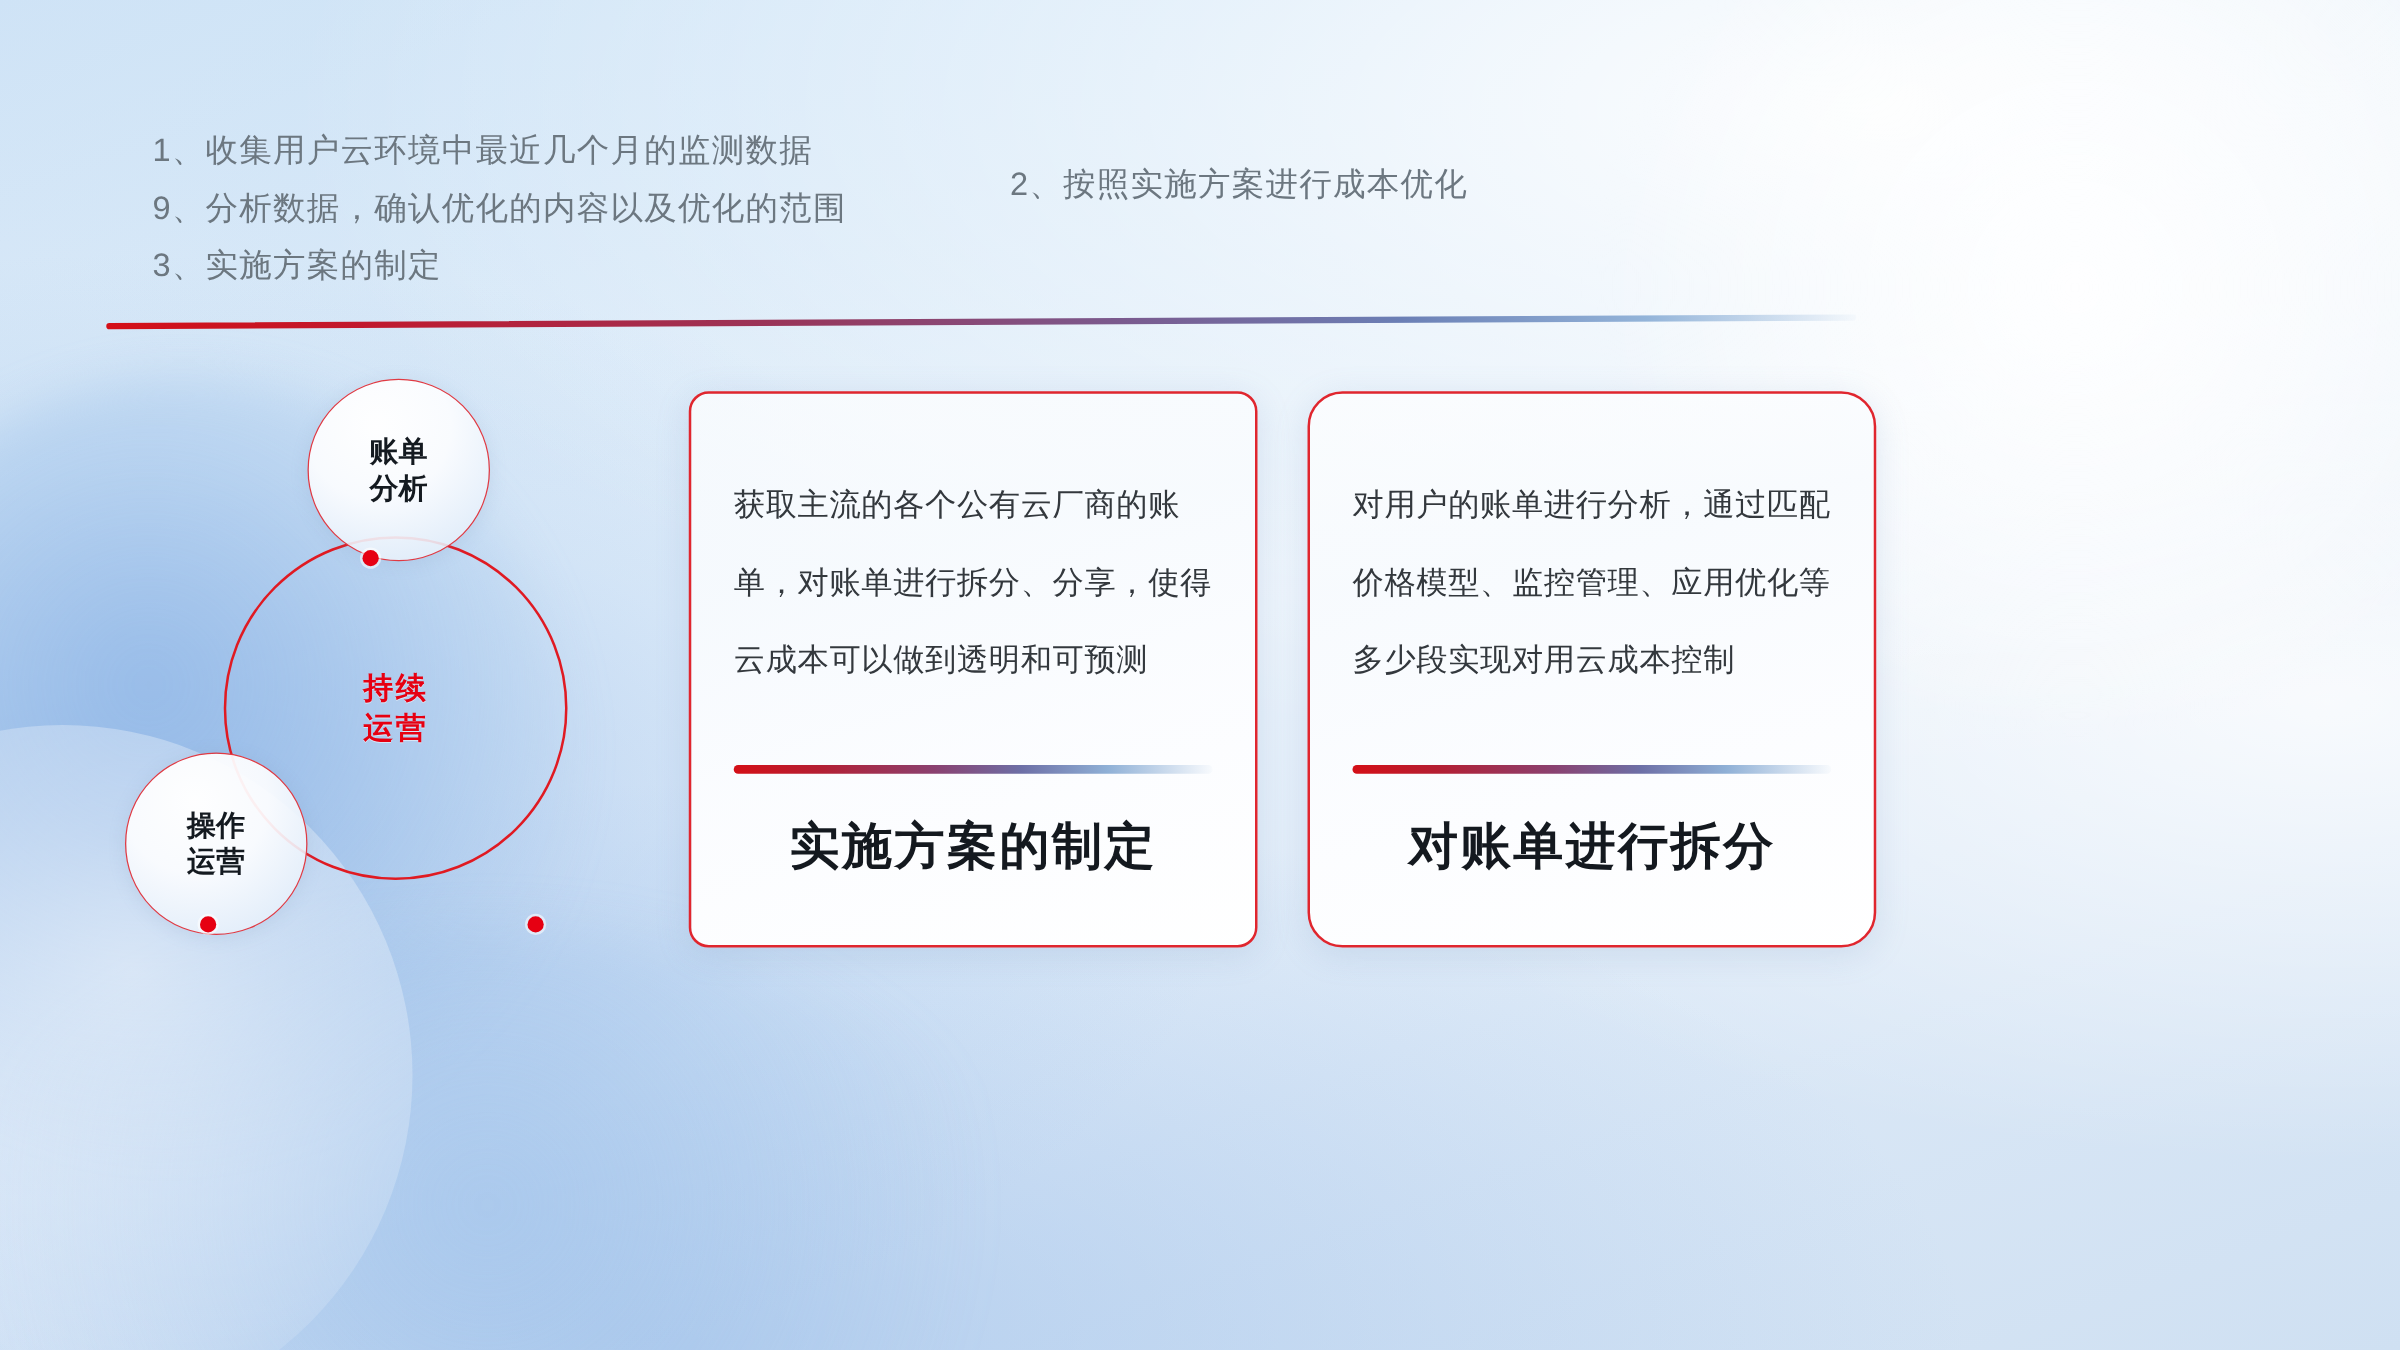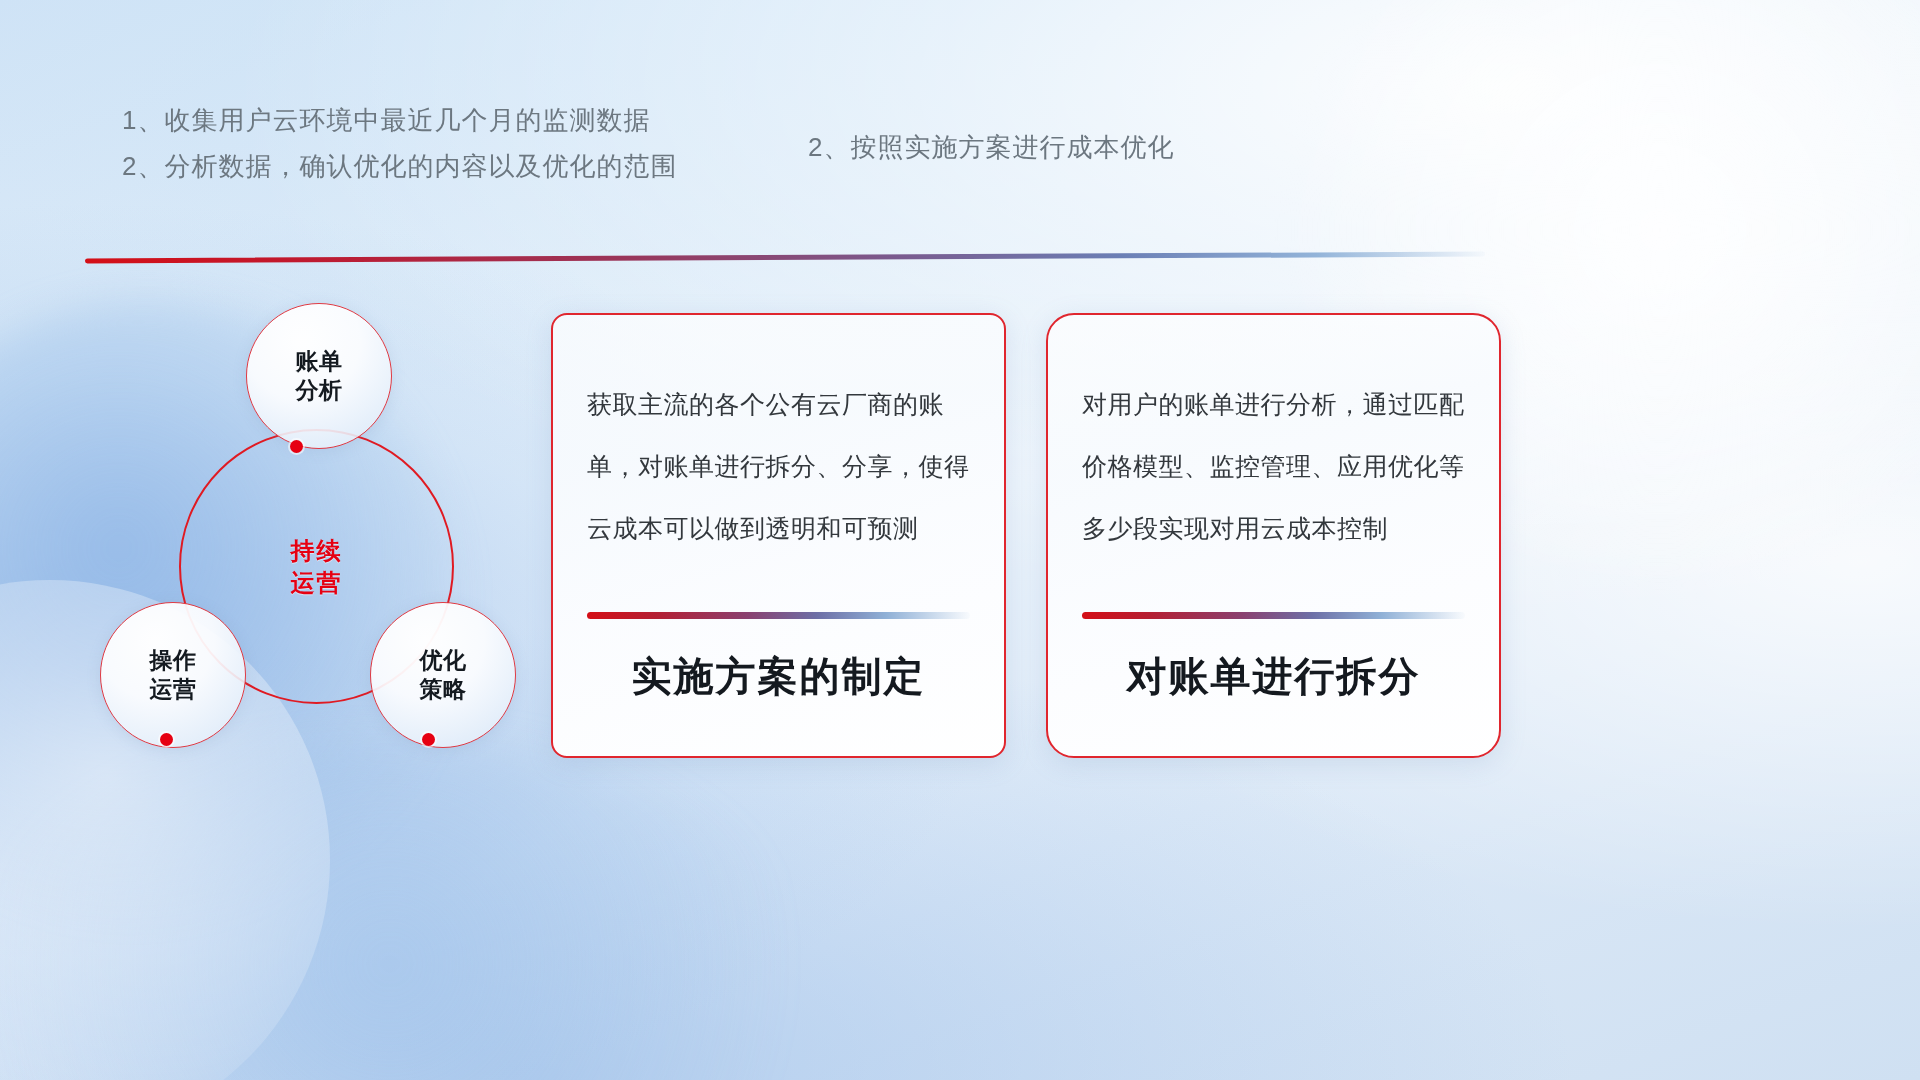--- a/index.html
+++ b/index.html
@@ -136,21 +136,22 @@
 <body>
 
 <div class="bg"></div>
 <div class="bg-soft-2"></div>
 <div class="bg-soft-1"></div>
 <div class="bg-soft-3"></div>
 <div class="bg-disc"></div>
 
 <div class="list-col list-left">
   <span class="list-item">1、收集用户云环境中最近几个月的监测数据</span>
-  <span class="list-item">2、分析数据，确认优化的内容以及优化的范围</span>
+  <span class="list-item">9、分析数据，确认优化的内容以及优化的范围</span>
+  <span class="list-item">3、实施方案的制定</span>
 </div>
 
 <div class="list-col list-right">
   <span class="list-item">2、按照实施方案进行成本优化</span>
 </div>
 
 <div class="divider-top"></div>
 
 <div class="venn">
 
@@ -168,26 +169,20 @@
     </span>
   </div>
 
   <div class="circ circ-filled circ-left">
     <span class="circ-label">
       <span>操作</span><br>
       <span>运营</span>
     </span>
   </div>
 
-  <div class="circ circ-filled circ-right">
-    <span class="circ-label">
-      <span>优化</span><br>
-      <span>策略</span>
-    </span>
-  </div>
 
   <div class="dot dot-top"></div>
   <div class="dot dot-left"></div>
   <div class="dot dot-right"></div>
 </div>
 
 <div class="card card-1">
   <div class="card-body">获取主流的各个公有云厂商的账单，对账单进行拆分、分享，使得云成本可以做到透明和可预测</div>
   <div class="card-rule"></div>
   <div class="card-title">实施方案的制定</div>

